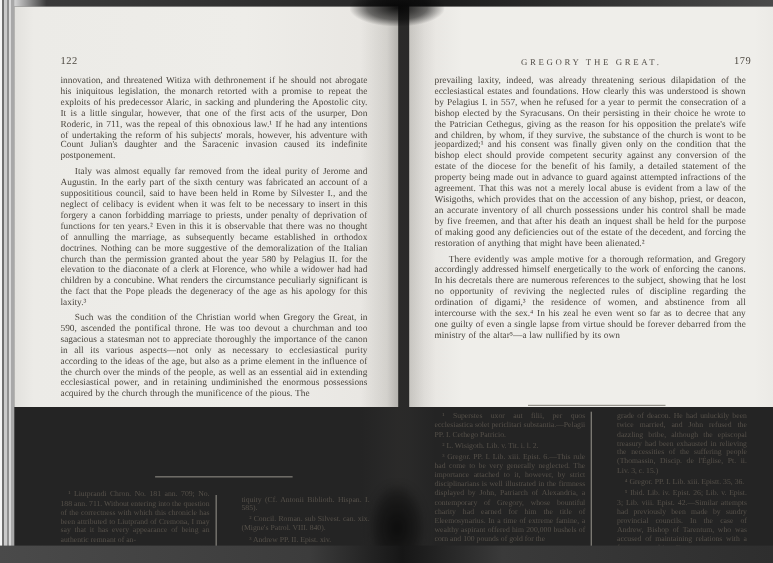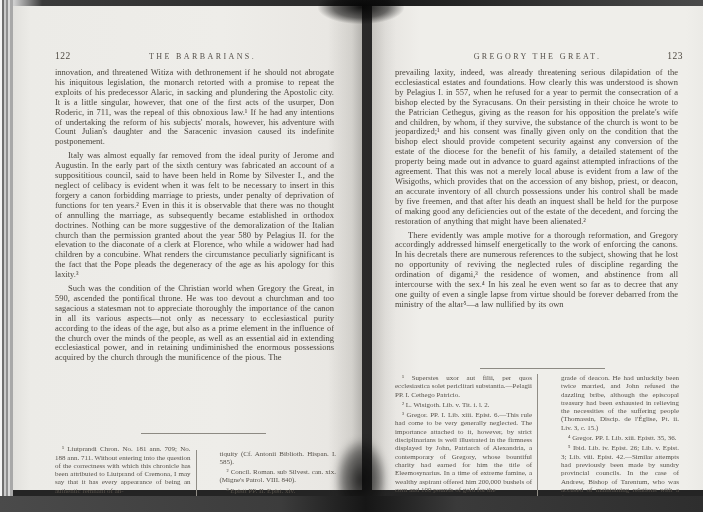--- a/index.html
+++ b/index.html
@@ -8,21 +8,21 @@
     background:#242424;
     font-family:"Liberation Serif","DejaVu Serif",serif;
   }
   .stage{position:absolute;inset:0;width:703px;height:512px;}
   
   .edge-strips{
     position:absolute;left:0;top:0;width:13px;height:503px;
     background:linear-gradient(90deg,#f4f4f4 0 2px,#6e6e6e 2px 4px,#c9c9c9 4px 6px,#8f8f8f 6px 8px,#d8d8d8 8px 10px,#a8a8a8 10px 13px);
   }
   .page{
-    position:absolute;top:6px;height:484px;
+    position:absolute;top:6px;height:364px;
     color:#4a453d;
   }
   .page-left{
     left:13px;width:349px;
     background:linear-gradient(90deg,#e2e1dd 0,#ecebe7 5%,#eeede9 60%,#e9e7e3 90%,#dedcd7 100%);
   }
   .page-right{
     left:372px;width:341px;
     background:linear-gradient(90deg,#d8d6d1 0,#e6e4e0 4%,#efeeea 14%,#efeeea 92%,#e9e8e4 100%);
   }
@@ -90,44 +90,43 @@
 </head>
 <body>
 
 <div class="stage">
   <div class="top-band"></div>
   <div class="edge-strips"></div>
 
   <div class="page page-left">
     <div class="header">
       <span class="pagenum">122</span>
-      <span class="running-title">THE BARBARIANS.</span>
     </div>
     <div class="body-block">
       <p class="para no-indent">innovation, and threatened Witiza with dethronement if he should not abrogate his iniquitous legislation, the monarch retorted with a promise to repeat the exploits of his predecessor Alaric, in sacking and plundering the Apostolic city. It is a little singular, however, that one of the first acts of the usurper, Don Roderic, in 711, was the repeal of this obnoxious law.¹ If he had any intentions of undertaking the reform of his subjects' morals, however, his adventure with Count Julian's daughter and the Saracenic invasion caused its indefinite postponement.</p>
       <p class="para">Italy was almost equally far removed from the ideal purity of Jerome and Augustin. In the early part of the sixth century was fabricated an account of a supposititious council, said to have been held in Rome by Silvester I., and the neglect of celibacy is evident when it was felt to be necessary to insert in this forgery a canon forbidding marriage to priests, under penalty of deprivation of functions for ten years.² Even in this it is observable that there was no thought of annulling the marriage, as subsequently became established in orthodox doctrines. Nothing can be more suggestive of the demoralization of the Italian church than the permission granted about the year 580 by Pelagius II. for the elevation to the diaconate of a clerk at Florence, who while a widower had had children by a concubine. What renders the circumstance peculiarly significant is the fact that the Pope pleads the degeneracy of the age as his apology for this laxity.³</p>
       <p class="para">Such was the condition of the Christian world when Gregory the Great, in 590, ascended the pontifical throne. He was too devout a churchman and too sagacious a statesman not to appreciate thoroughly the importance of the canon in all its various aspects—not only as necessary to ecclesiastical purity according to the ideas of the age, but also as a prime element in the influence of the church over the minds of the people, as well as an essential aid in extending ecclesiastical power, and in retaining undiminished the enormous possessions acquired by the church through the munificence of the pious. The</p>
     </div>
     <div class="fn-rule"></div>
     <div class="footnotes">
       <div class="fn-col">
         <p class="fn">¹ Liutprandi Chron. No. 181 ann. 709; No. 188 ann. 711. Without entering into the question of the correctness with which this chronicle has been attributed to Liutprand of Cremona, I may say that it has every appearance of being an authentic remnant of an-</p>
       </div>
       <div class="fn-col fn-col-right">
         <p class="fn no-indent">tiquity (Cf. Antonii Biblioth. Hispan. I. 585).</p>
         <p class="fn">² Concil. Roman. sub Silvest. can. xix. (Migne's Patrol. VIII. 840).</p>
-        <p class="fn">³ Epistt PP. II. Epist. xiv.</p>
+        <p class="fn">³ Andrew PP. II. Epist. xiv.</p>
       </div>
     </div>
   </div>
 
   <div class="page page-right">
     <div class="header">
       <span class="running-title">GREGORY THE GREAT.</span>
-      <span class="pagenum">123</span>
+      <span class="pagenum">179</span>
     </div>
     <div class="body-block">
       <p class="para no-indent">prevailing laxity, indeed, was already threatening serious dilapidation of the ecclesiastical estates and foundations. How clearly this was understood is shown by Pelagius I. in 557, when he refused for a year to permit the consecration of a bishop elected by the Syracusans. On their persisting in their choice he wrote to the Patrician Cethegus, giving as the reason for his opposition the prelate's wife and children, by whom, if they survive, the substance of the church is wont to be jeopardized;¹ and his consent was finally given only on the condition that the bishop elect should provide competent security against any conversion of the estate of the diocese for the benefit of his family, a detailed statement of the property being made out in advance to guard against attempted infractions of the agreement. That this was not a merely local abuse is evident from a law of the Wisigoths, which provides that on the accession of any bishop, priest, or deacon, an accurate inventory of all church possessions under his control shall be made by five freemen, and that after his death an inquest shall be held for the purpose of making good any deficiencies out of the estate of the decedent, and forcing the restoration of anything that might have been alienated.²</p>
       <p class="para">There evidently was ample motive for a thorough reformation, and Gregory accordingly addressed himself energetically to the work of enforcing the canons. In his decretals there are numerous references to the subject, showing that he lost no opportunity of reviving the neglected rules of discipline regarding the ordination of digami,³ the residence of women, and abstinence from all intercourse with the sex.⁴ In his zeal he even went so far as to decree that any one guilty of even a single lapse from virtue should be forever debarred from the ministry of the altar⁵—a law nullified by its own</p>
     </div>
     <div class="fn-rule"></div>
     <div class="footnotes">
       <div class="fn-col">
         <p class="fn">¹ Superstes uxor aut filii, per quos ecclesiastica solet periclitari substantia.—Pelagii PP. I. Cethego Patricio.</p>
         <p class="fn">² L. Wisigoth. Lib. v. Tit. i. l. 2.</p>

